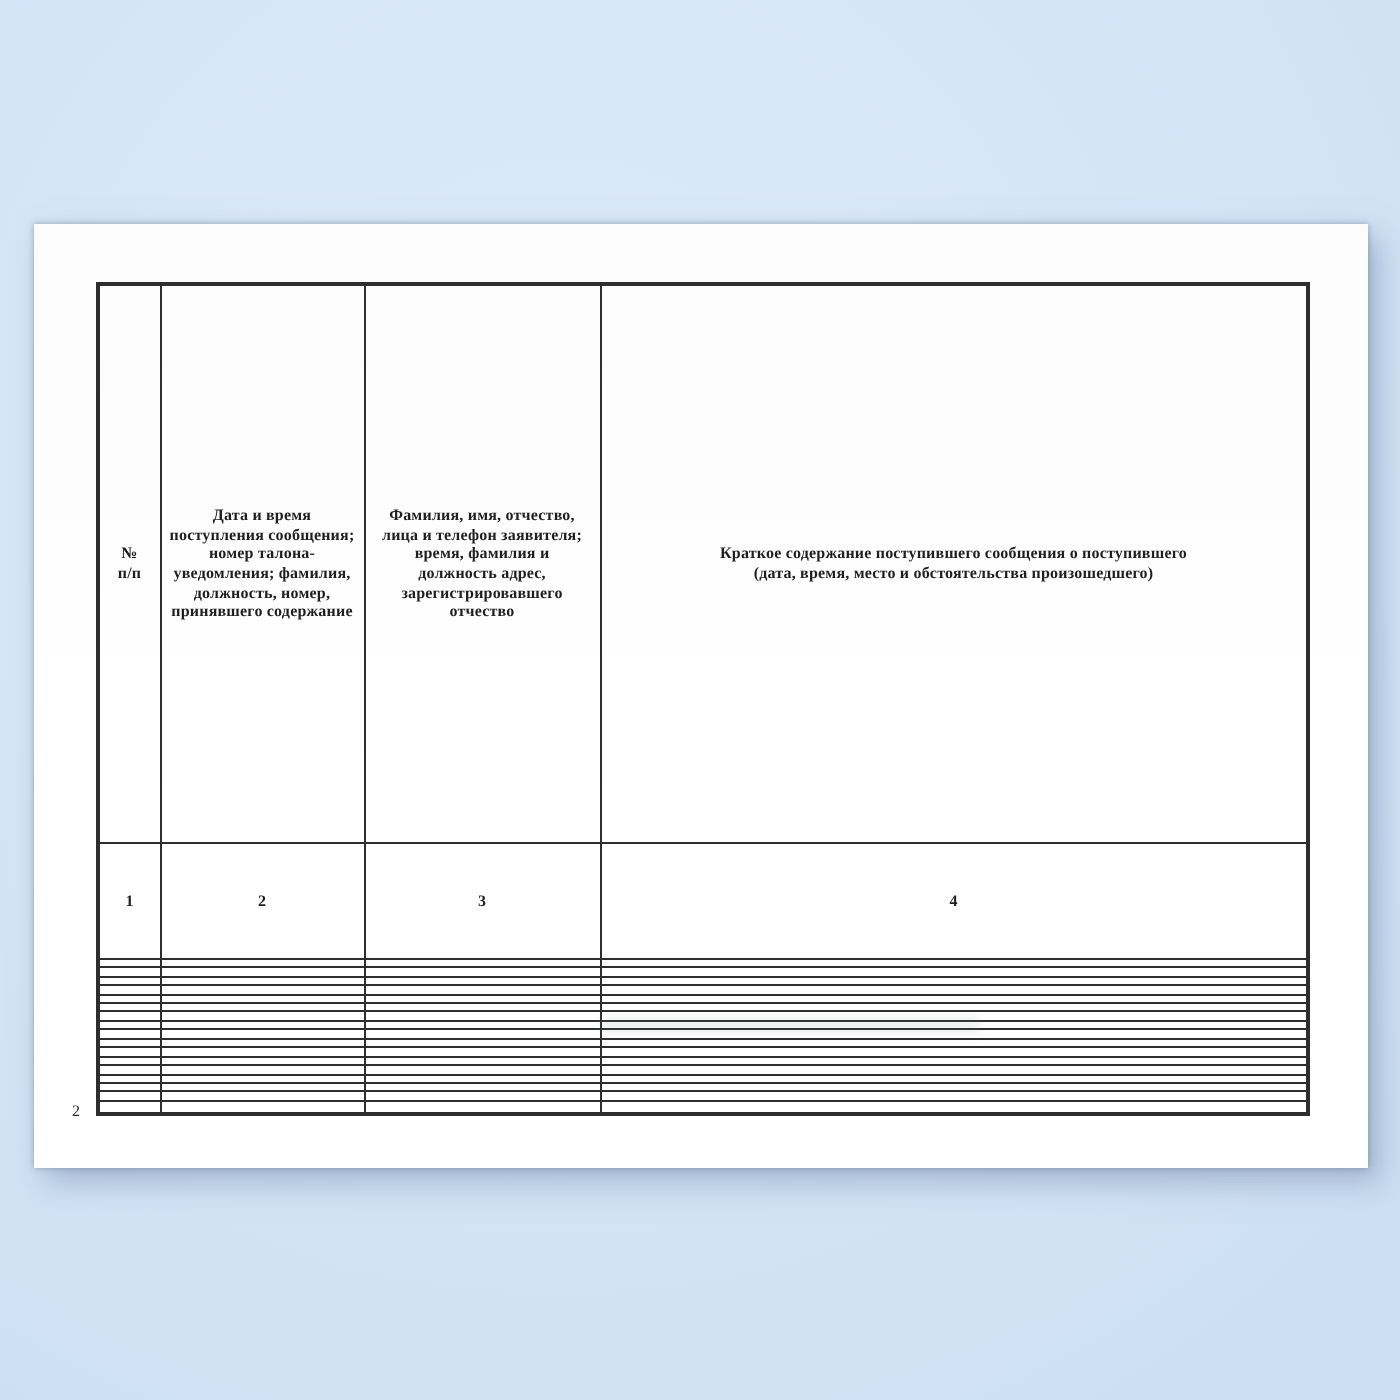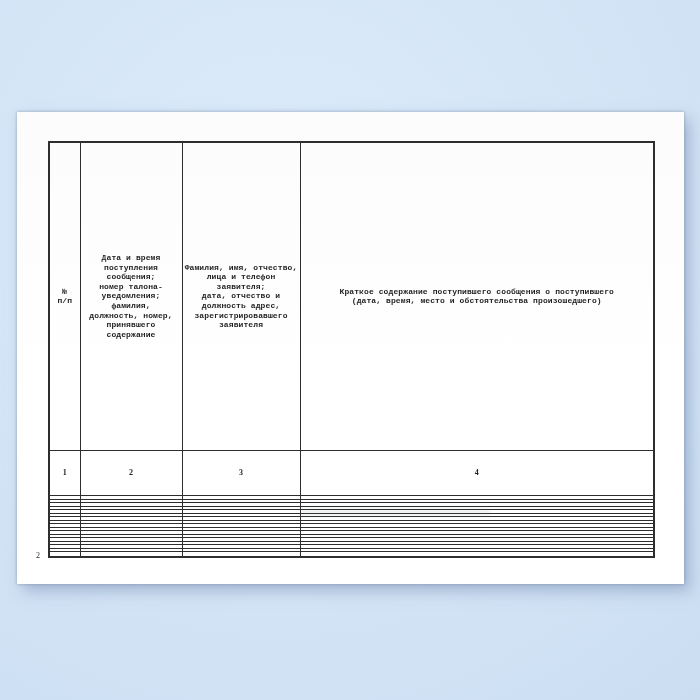--- a/index.html
+++ b/index.html
@@ -45,21 +45,20 @@
   }
   tr.header-row { height: 63px; }
   td.hdr {
     vertical-align: middle;
     text-align: center;
     font-weight: bold;
     font-size: 8px;
     line-height: 9.6px;
     color: #1f1f1f;
     letter-spacing: 0.1px;
-    font-family: Liberation Mono, monospace;
   }
   tr.numbers-row { height: 13px; }
   td.num {
     text-align: center;
     vertical-align: middle;
     font-weight: bold;
     font-size: 8px;
     line-height: 9px;
     color: #1f1f1f;
   }
@@ -105,24 +104,24 @@
               <div>Дата и время</div>
               <div>поступления сообщения;</div>
               <div>номер талона-</div>
               <div>уведомления; фамилия,</div>
               <div>должность, номер,</div>
               <div>принявшего содержание</div>
             </td>
           <td class="hdr">
               <div>Фамилия, имя, отчество,</div>
               <div>лица и телефон заявителя;</div>
-              <div>дата, отчество и</div>
+              <div>время, фамилия и</div>
               <div>должность адрес,</div>
               <div>зарегистрировавшего</div>
-              <div>заявителя</div>
+              <div>отчество</div>
             </td>
           <td class="hdr">
               <div>Краткое содержание поступившего сообщения о поступившего</div>
               <div>(дата, время, место и обстоятельства произошедшего)</div>
             </td>
         </tr>
         <tr class="numbers-row">
           <td class="num">1</td>
           <td class="num">2</td>
           <td class="num">3</td>

